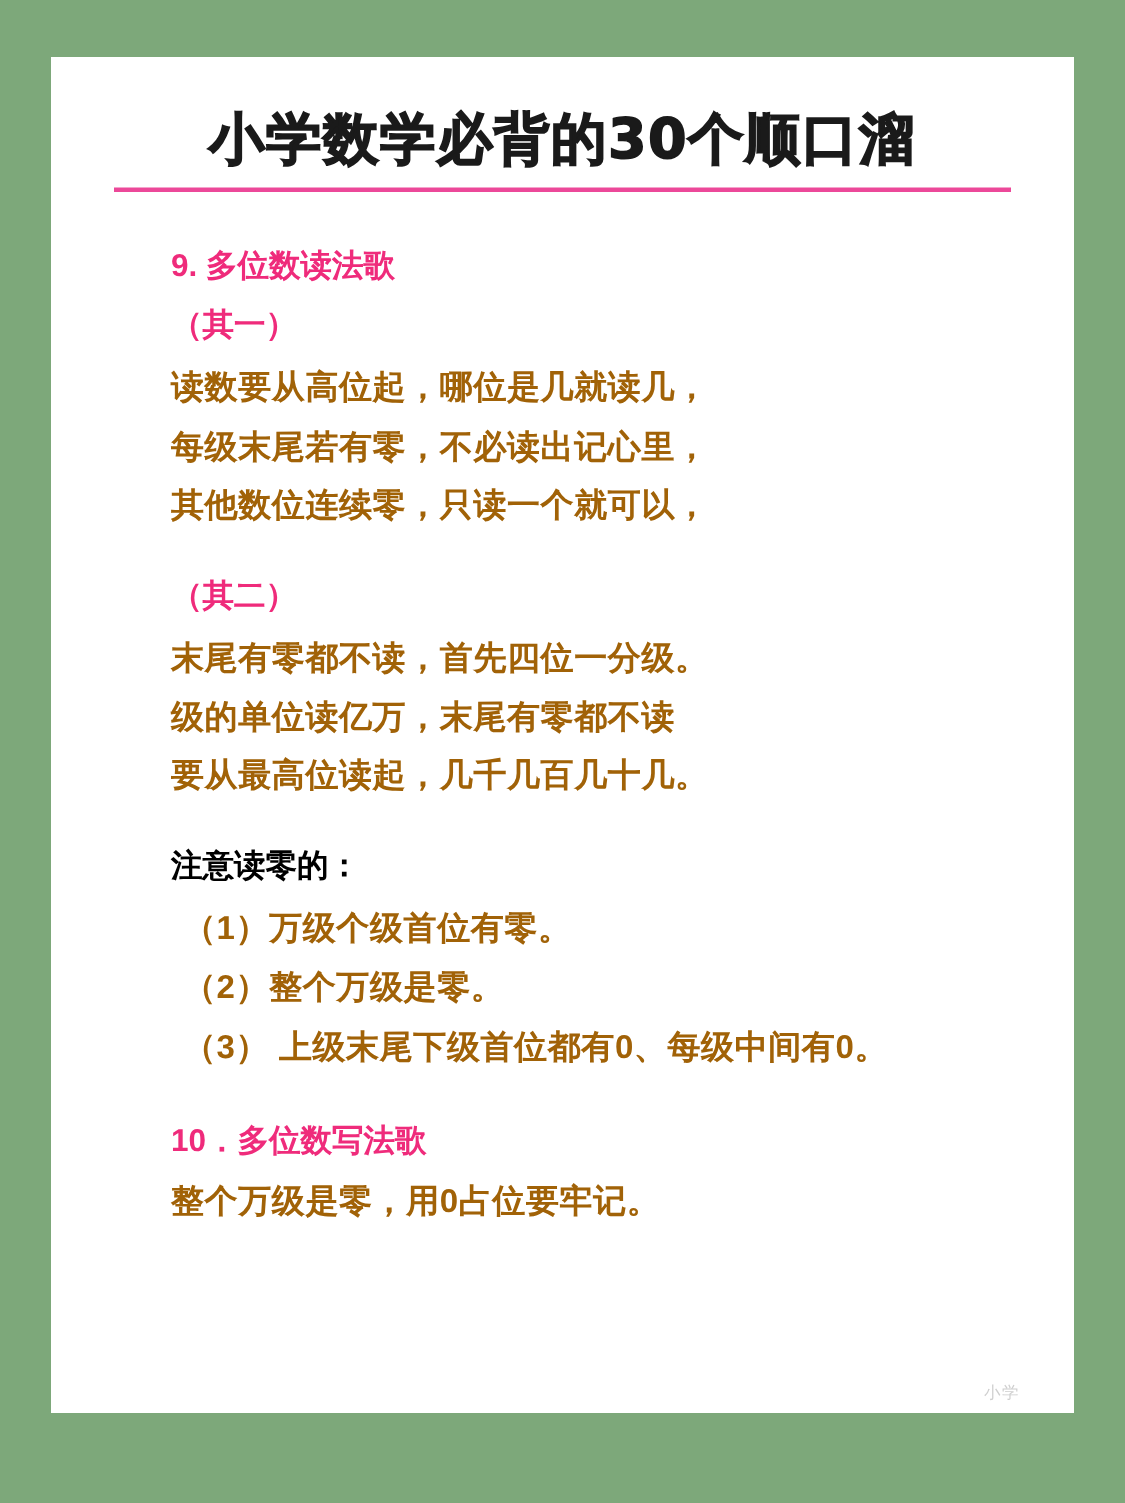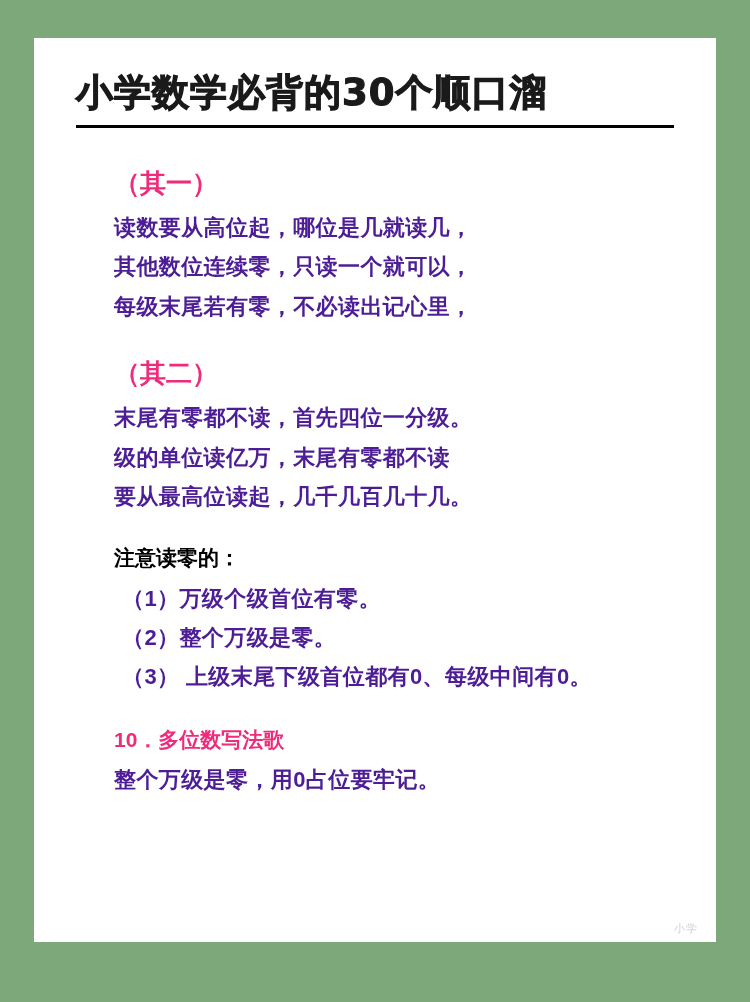--- a/index.html
+++ b/index.html
@@ -24,22 +24,23 @@
   .card {
     position: relative;
     width: 100%;
     height: 100%;
     background: #ffffff;
     box-sizing: border-box;
     padding: 34px 38px 20px 38px;
     overflow: hidden;
   }
   .title-wrap {
+    text-align: center;
     padding-bottom: 10px;
-    border-bottom: 3px solid #000000;
+    border-bottom: 3px solid #ec4899;
     margin: 0 4px 30px 4px;
   }
   .title {
     display: inline-block;
     font-family: "DejaVu Sans", sans-serif;
     font-weight: bold;
     font-size: 37px;
     letter-spacing: 1px;
     color: #1a1a1a;
     -webkit-text-stroke: 1.1px #1a1a1a;
@@ -52,70 +53,71 @@
   .sec-head {
     color: #ef2b7b;
     font-weight: bold;
     font-size: 21px;
     line-height: 1.9;
     margin-left: 42px;
   }
   .sub-head {
     color: #ef2b7b;
     font-weight: bold;
-    font-size: 26px;
+    font-size: 21px;
     line-height: 1.95;
     margin-left: 42px;
   }
   .note-head {
     color: #000000;
     font-weight: bold;
     font-size: 21px;
     line-height: 1.95;
     margin-left: 42px;
   }
   .line {
-    color: #4c1d95;
+    color: #a16207;
     font-size: 22px;
     line-height: 1.78;
     margin-left: 42px;
     font-weight: bold;
     letter-spacing: 0.4px;
     white-space: nowrap;
   }
   .line.indent {
     margin-left: 50px;
   }
   .spacer-lg { height: 22px; }
   .spacer-md { height: 18px; }
   .watermark {
     position: absolute;
-    right: 18px;
+    right: 36px;
     bottom: 6px;
     font-size: 11px;
     color: #cfcfcf;
     letter-spacing: 1px;
   }
 </style>
 </head>
 <body>
 
 <div class="page">
   <div class="card">
 
     <div class="title-wrap">
       <div class="title">小学数学必背的30个顺口溜</div>
     </div>
 
     <div class="section">
+      <div class="sec-head">9. 多位数读法歌</div>
 
       <div class="sub-head">（其一）</div>
       <div class="line">读数要从高位起，哪位是几就读几，</div>
+      <div class="line">每级末尾若有零，不必读出记心里，</div>
       <div class="line">其他数位连续零，只读一个就可以，</div>
-      <div class="line">每级末尾若有零，不必读出记心里，</div>
 
       <div class="spacer-lg"></div>
 
       <div class="sub-head">（其二）</div>
       <div class="line">末尾有零都不读，首先四位一分级。</div>
       <div class="line">级的单位读亿万，末尾有零都不读</div>
       <div class="line">要从最高位读起，几千几百几十几。</div>
 
       <div class="spacer-lg"></div>
 

